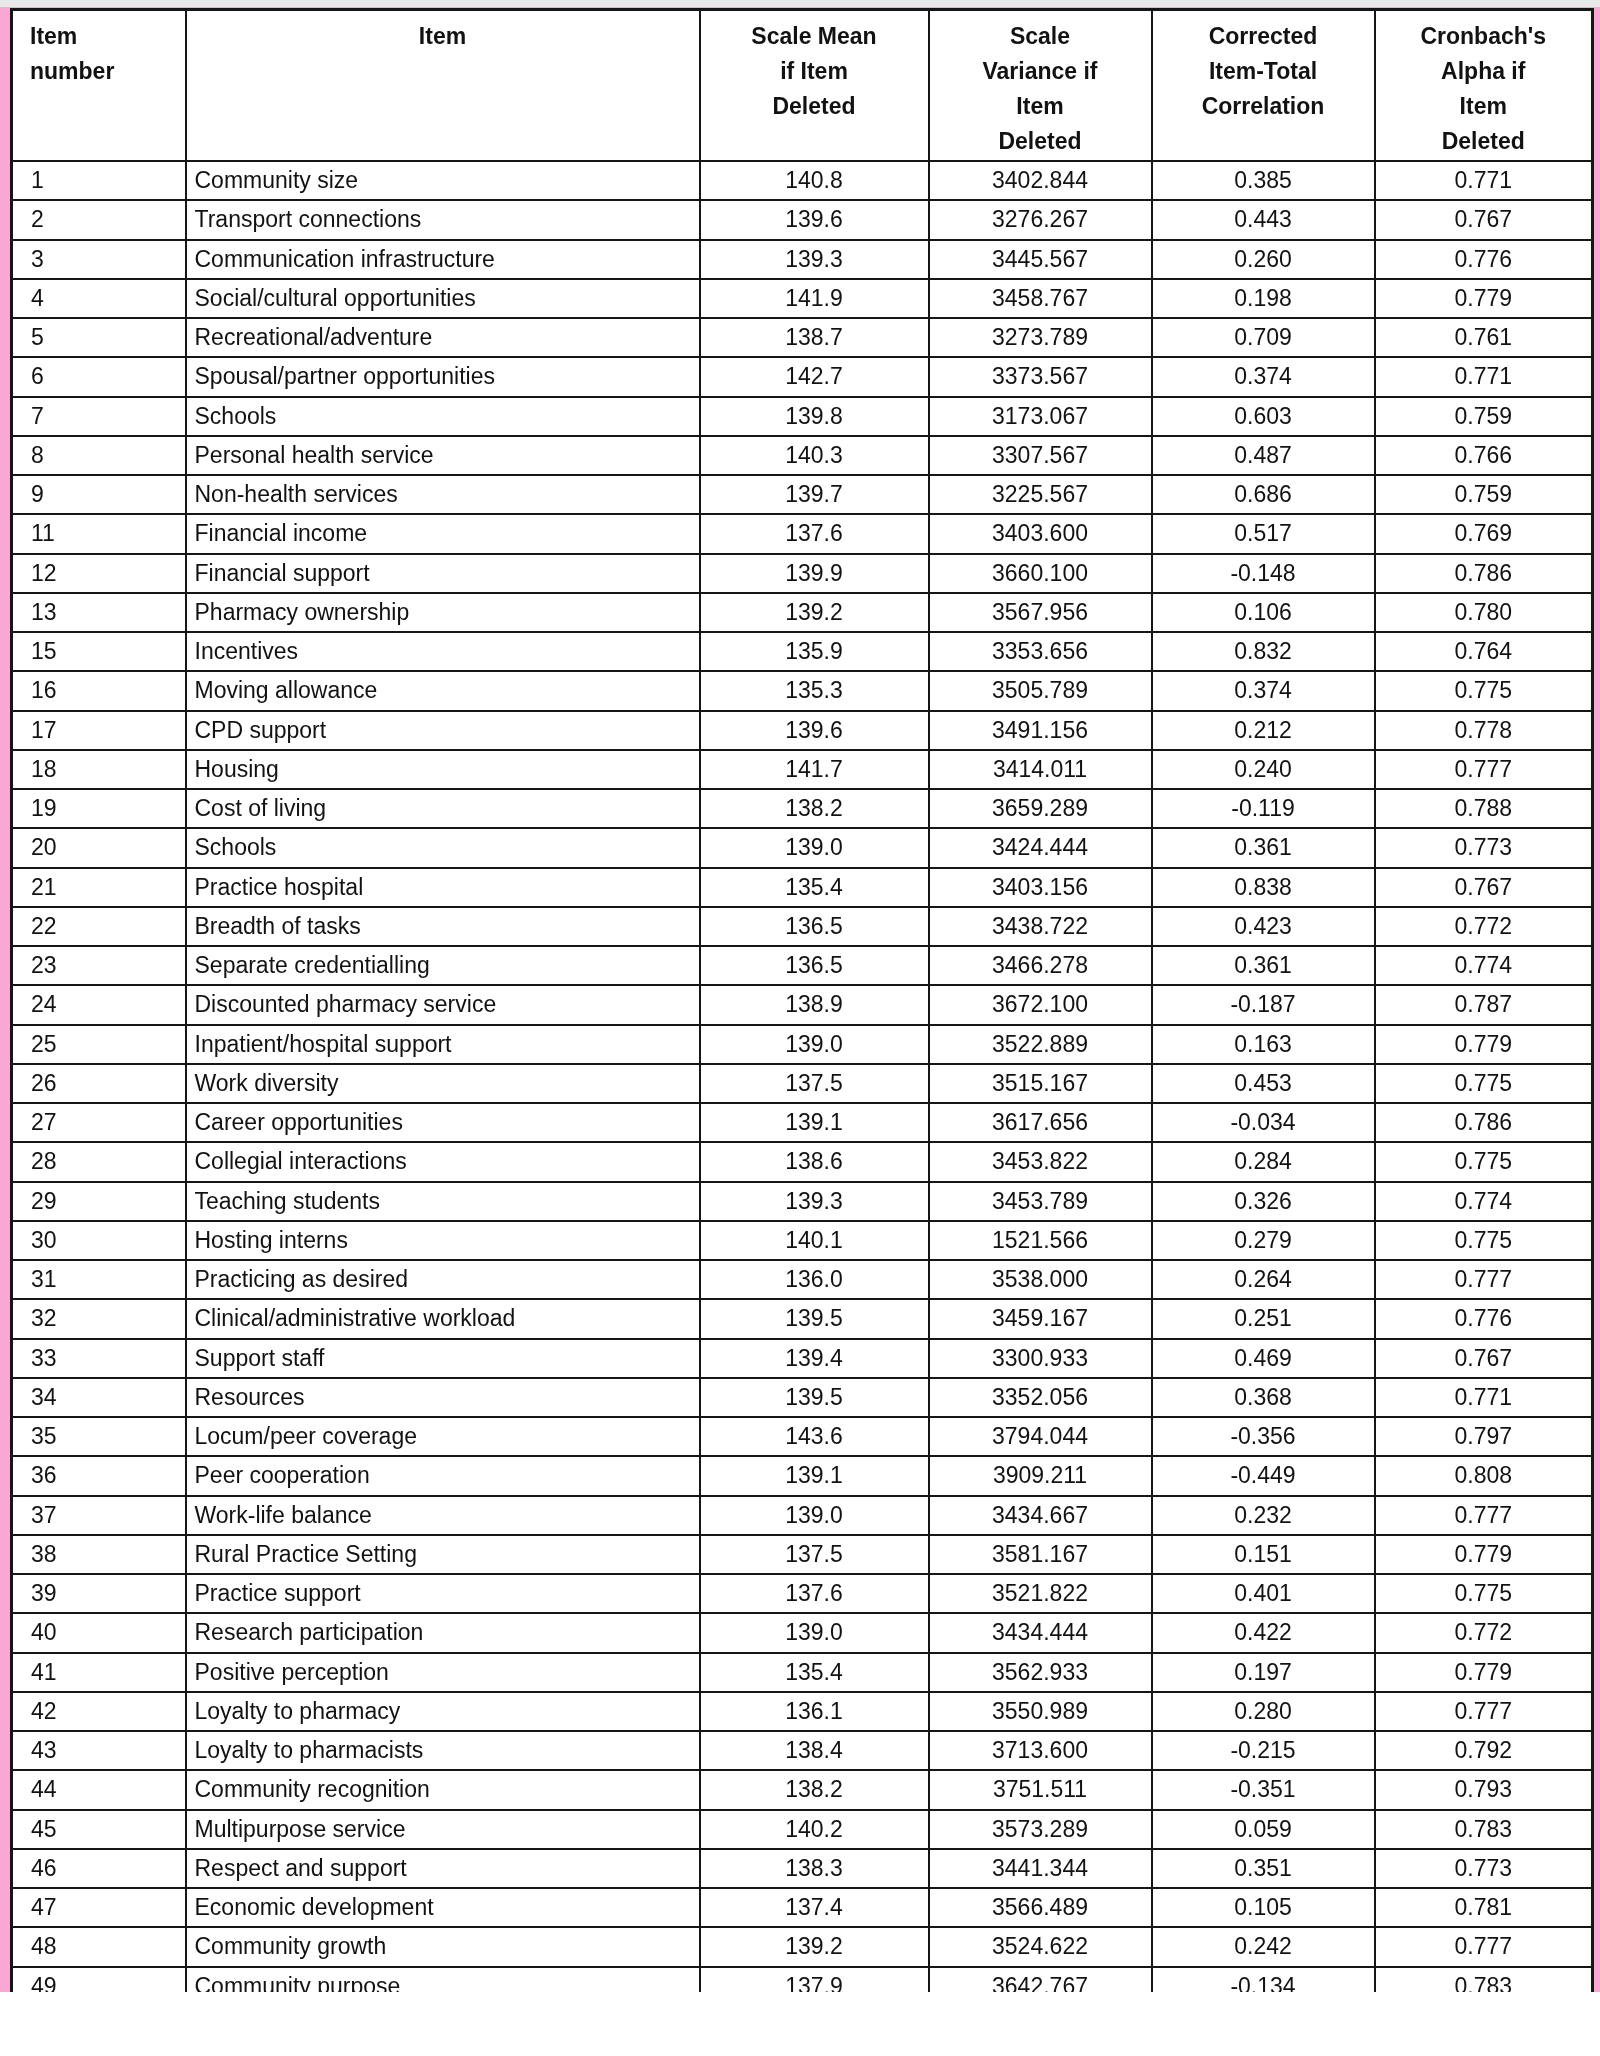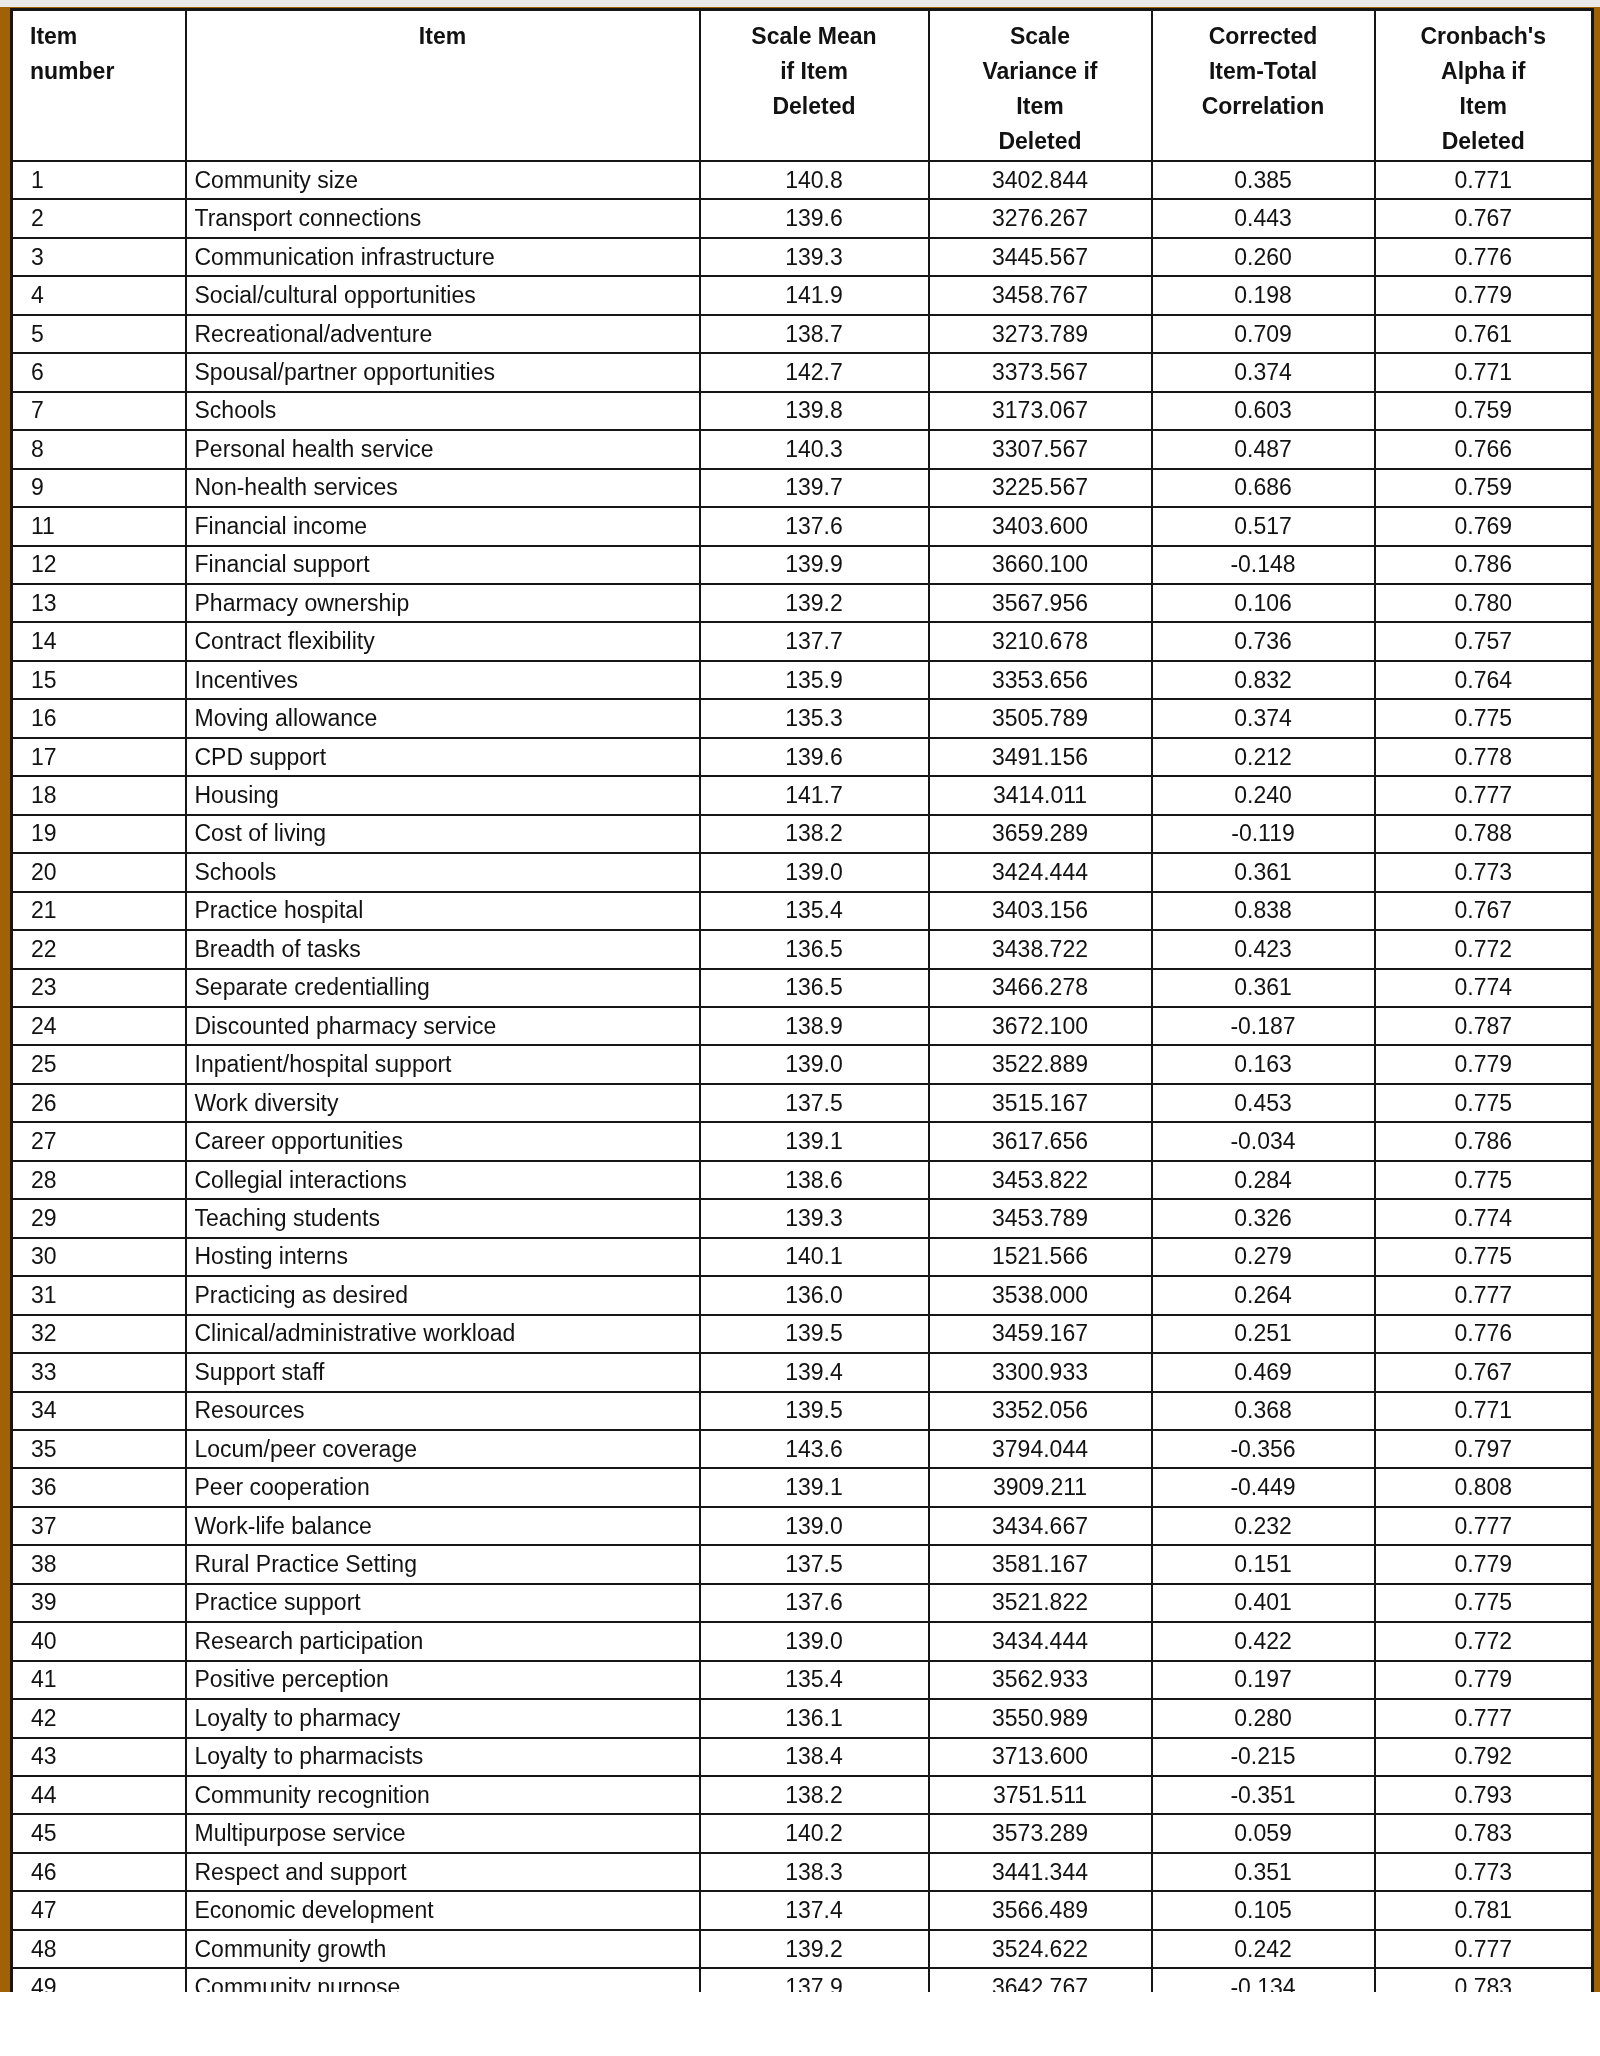--- a/index.html
+++ b/index.html
@@ -5,21 +5,21 @@
   html, body {
     margin: 0;
     padding: 0;
     background: #ffffff;
     font-family: "Liberation Sans", sans-serif;
   }
   .page {
     position: relative;
     width: 1600px;
     height: 1992px;
-    background: #a16207;
+    background: #f9a8d4;
     overflow: hidden;
   }
   .scan-band {
     position: absolute;
     top: 0; left: 0;
     width: 100%; height: 7px;
     background: #e9e9e9;
   }
   table.reliability {
     position: absolute;
@@ -189,28 +189,20 @@
         </tr>
         <tr>
           <td class="col-0">13</td>
           <td class="col-1">Pharmacy ownership</td>
           <td class="col-2">139.2</td>
           <td class="col-3">3567.956</td>
           <td class="col-4">0.106</td>
           <td class="col-5">0.780</td>
         </tr>
         <tr>
-          <td class="col-0">14</td>
-          <td class="col-1">Contract flexibility</td>
-          <td class="col-2">137.7</td>
-          <td class="col-3">3210.678</td>
-          <td class="col-4">0.736</td>
-          <td class="col-5">0.757</td>
-        </tr>
-        <tr>
           <td class="col-0">15</td>
           <td class="col-1">Incentives</td>
           <td class="col-2">135.9</td>
           <td class="col-3">3353.656</td>
           <td class="col-4">0.832</td>
           <td class="col-5">0.764</td>
         </tr>
         <tr>
           <td class="col-0">16</td>
           <td class="col-1">Moving allowance</td>

